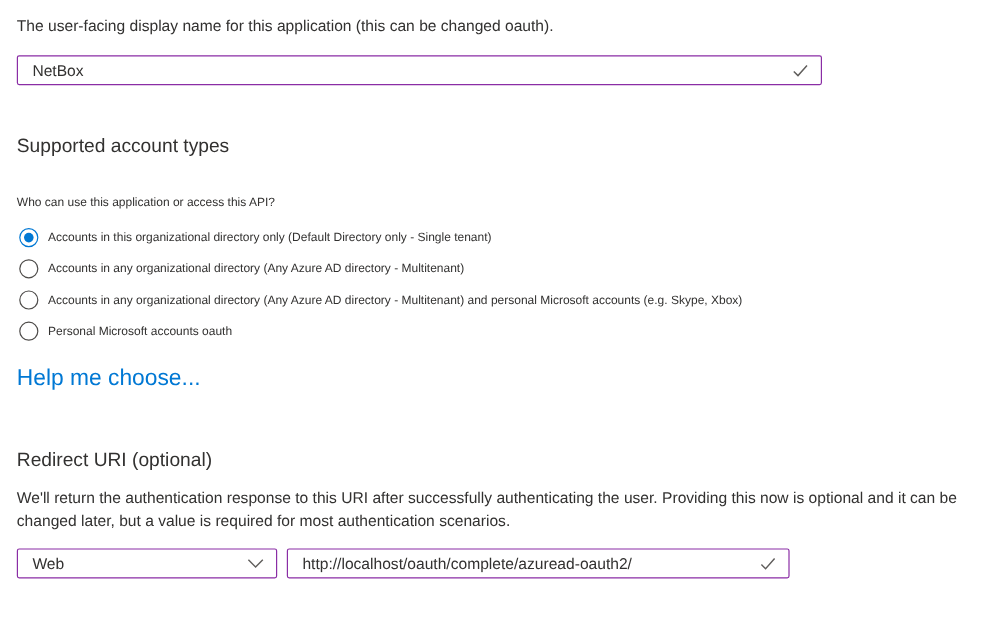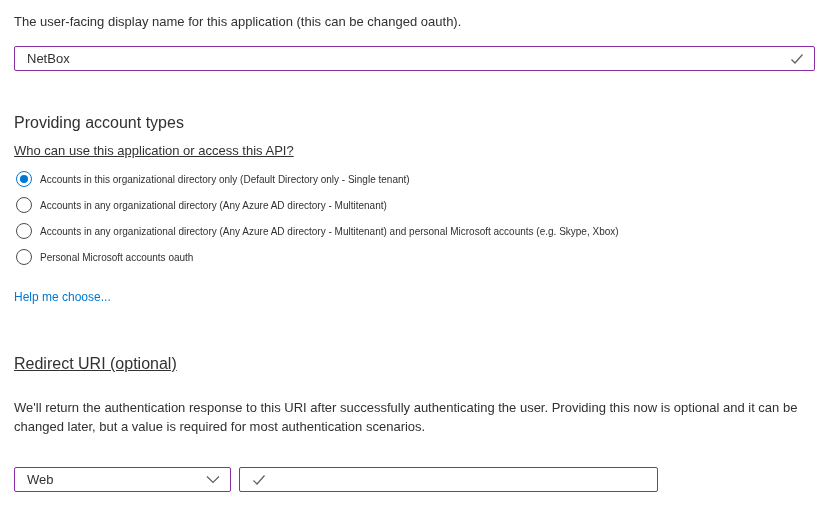--- a/index.html
+++ b/index.html
@@ -21,21 +21,21 @@
 
   .field-desc {
     margin-top: 12px;
     font-size: 13px;
     line-height: 19px;
     color: #323130;
   }
 
   .text-input {
     margin-top: 15px;
-    width: 801px;
+    width: 671px;
     height: 25px;
     border: 1px solid #8a2da5;
     border-radius: 2px;
     background: #ffffff;
     display: flex;
     align-items: center;
     padding: 0 10px 0 12px;
   }
   .text-input .value {
     flex: 1;
@@ -45,28 +45,27 @@
     overflow: hidden;
   }
   .valid-check { flex: 0 0 auto; display: flex; align-items: center; }
 
   .section-heading {
     font-size: 16px;
     line-height: 20px;
     color: #323130;
   }
   .heading-accounts { margin-top: 42px; }
-  .heading-redirect { margin-top: 48px; text-decoration: underline; }
+  .heading-redirect { margin-top: 48px; }
 
   .question {
-    margin-top: 9px;
-    font-size: 13px;
+    margin-top: 28px;
+    font-size: 10px;
     line-height: 18px;
     color: #323130;
-    text-decoration: underline;
   }
 
   .radio-group { margin-top: 6px; margin-left: 2px; }
   .radio-row {
     display: flex;
     align-items: center;
     height: 26px;
     cursor: pointer;
   }
   .radio-circle {
@@ -86,37 +85,37 @@
   .radio-label {
     margin-left: 8px;
     font-size: 10px;
     color: #323130;
     white-space: nowrap;
   }
 
   .help-link {
     display: inline-block;
     margin-top: 18px;
-    font-size: 12px;
+    font-size: 19px;
     line-height: 18px;
     color: #0078d4;
     text-decoration: none;
     cursor: pointer;
   }
 
   .redirect-desc {
-    margin-top: 24px;
+    margin-top: 11px;
     width: 801px;
     font-size: 13px;
     line-height: 19px;
     color: #323130;
   }
 
   .redirect-row {
-    margin-top: 31px;
+    margin-top: 14px;
     display: flex;
     gap: 8px;
     align-items: center;
   }
   .select-box {
     width: 217px;
     height: 25px;
     border: 1px solid #8a2da5;
     border-radius: 2px;
     background: #ffffff;
@@ -142,21 +141,21 @@
   <div class="text-input">
     <span class="value">NetBox</span>
     <span class="valid-check">
       <svg width="14" height="12" viewBox="0 0 14 12">
           <path d="M1.5 6.5 L5 10 L12.5 1.5" fill="none" stroke="#605e5c" stroke-width="1.2"></path>
         </svg>
     </span>
   </div>
 
   
-  <div class="section-heading heading-accounts">Providing account types</div>
+  <div class="section-heading heading-accounts">Supported account types</div>
   <div class="question">Who can use this application or access this API?</div>
 
   <div class="radio-group">
     <div class="radio-row selected">
       <span class="radio-circle">
           <span class="radio-dot"></span>
         </span>
       <span class="radio-label">Accounts in this organizational directory only (Default Directory only - Single tenant)</span>
     </div>
     <div class="radio-row">
@@ -188,20 +187,21 @@
   <div class="redirect-row">
     <div class="select-box">
       <span class="value">Web</span>
       <span class="valid-check">
         <svg width="14" height="9" viewBox="0 0 14 9">
             <path d="M1 1.5 L7 7.5 L13 1.5" fill="none" stroke="#605e5c" stroke-width="1.2"></path>
           </svg>
       </span>
     </div>
     <div class="text-input uri-input">
+      <span class="value">http://localhost/oauth/complete/azuread-oauth2/</span>
       <span class="valid-check">
         <svg width="14" height="12" viewBox="0 0 14 12">
             <path d="M1.5 6.5 L5 10 L12.5 1.5" fill="none" stroke="#605e5c" stroke-width="1.2"></path>
           </svg>
       </span>
     </div>
   </div>
 
 </div>
 

